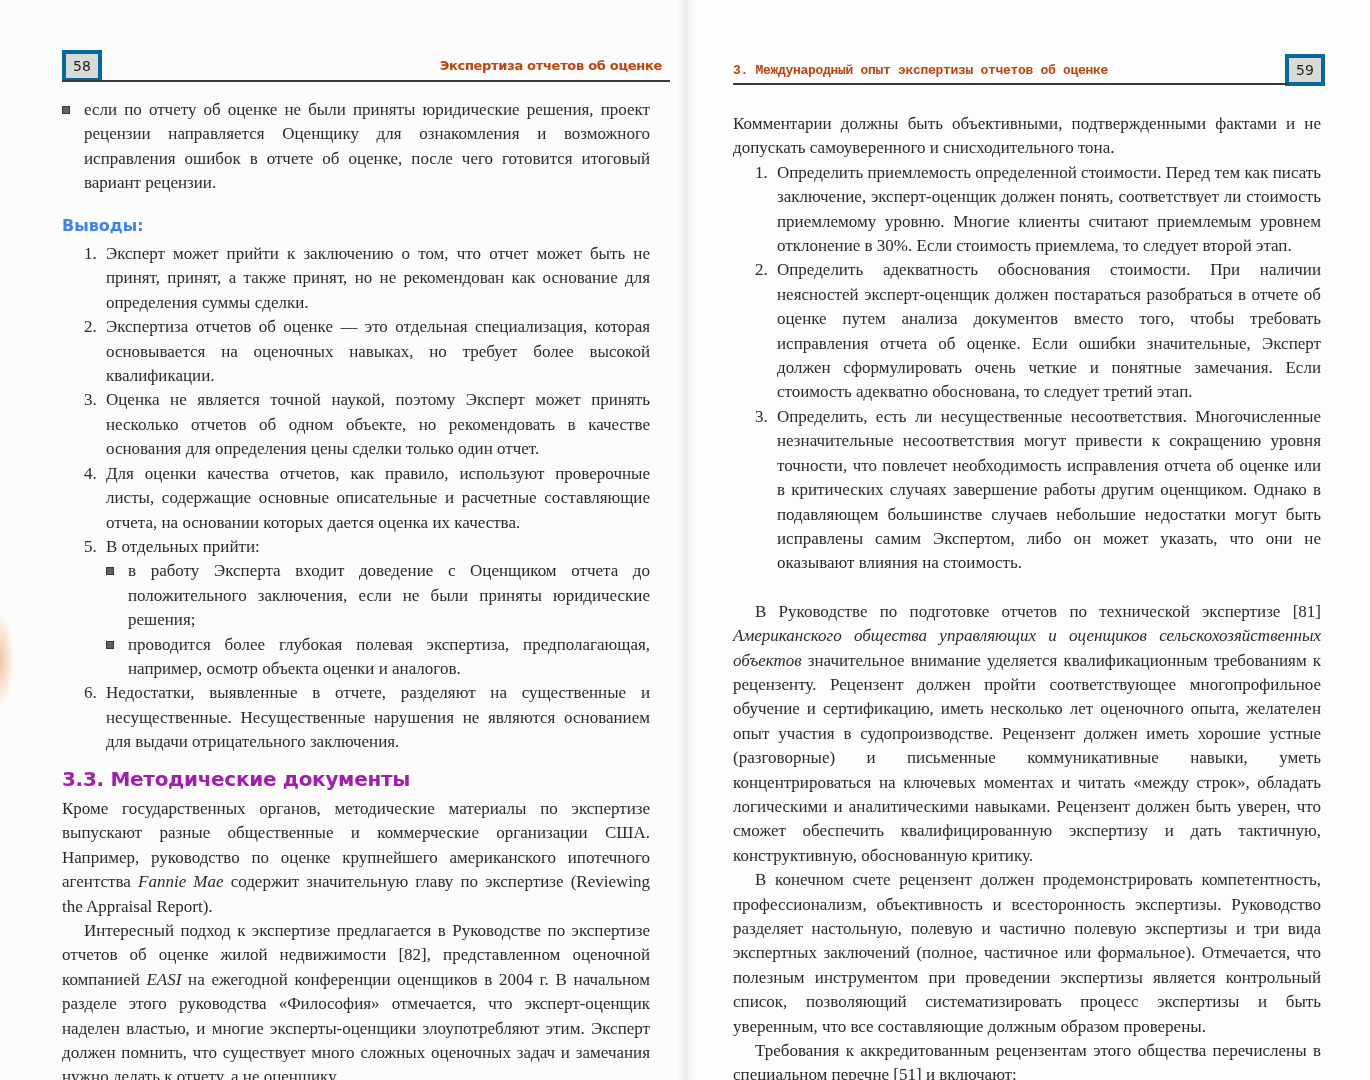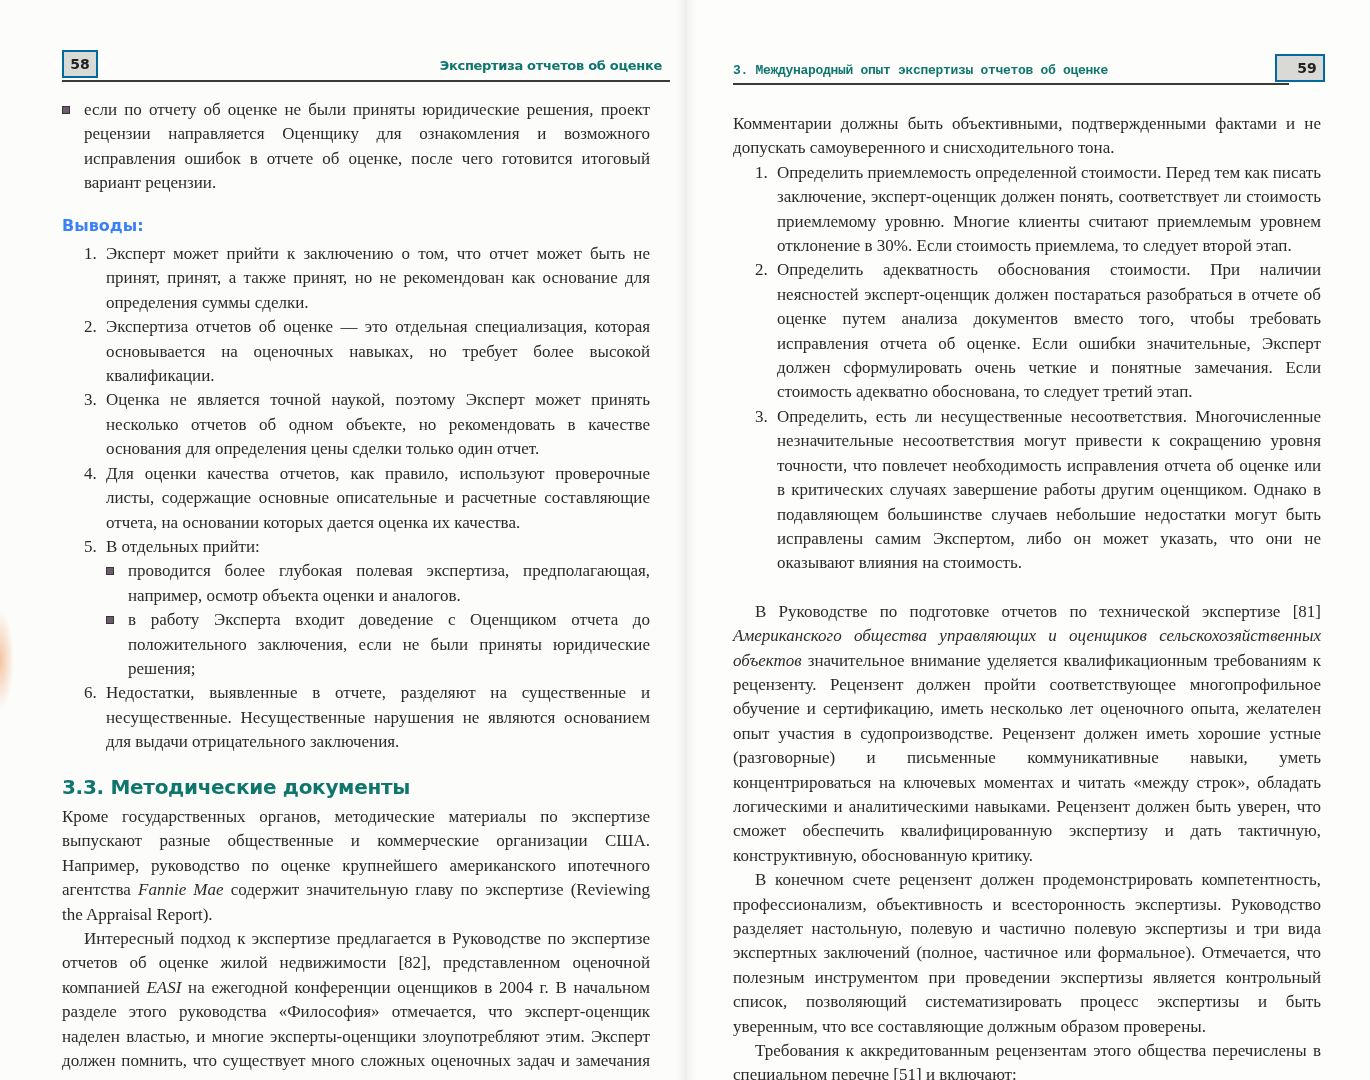--- a/index.html
+++ b/index.html
@@ -19,29 +19,29 @@
   }
   .edge-glow {
     position:absolute; left:0; top:610px; width:14px; height:100px;
     background:radial-gradient(ellipse at left center, rgba(240,150,90,0.55), rgba(255,255,255,0) 70%);
   }
   .header { position:absolute; top:50px; height:42px; }
   .header-left { left:62px; width:600px; }
   .header-right { left:733px; width:592px; }
   .pagenum {
     position:absolute; top:0; width:32px; height:24px;
-    background:#d9d9d6; border:2px solid #0369a1;
-    font-family:"DejaVu Sans", sans-serif; font-weight:bold; font-size:14px;
+    background:#d9d9d6; border:4px solid #0369a1;
+    font-family:"DejaVu Sans", sans-serif; font-weight:normal; font-size:14px;
     color:#222; text-align:center; line-height:24px;
   }
   .header-left .pagenum { left:0; }
-  .header-right .pagenum { right:0; top:4px;padding-left:14px; }
+  .header-right .pagenum { right:0; top:4px; }
   .running-title {
     position:absolute; font-family:"DejaVu Sans", sans-serif; font-weight:bold;
-    font-size:13px; color:#0f766e; letter-spacing:-0.3px;
+    font-size:13px; color:#c2410c; letter-spacing:-0.3px;
   }
   .header-left .running-title { right:0; top:8px; }
   .header-right .running-title { left:0; top:13px;font-family:Liberation Mono, monospace; }
   .rule { position:absolute; height:2px; background:#3a3a3a; }
   .header-left .rule { left:0; right:-8px; top:30px; }
   .header-right .rule { left:0; right:36px; top:33px; }
 
   .col { position:absolute; font-size:17px; line-height:24.4px; text-align:justify; }
   .col-left { left:62px; width:588px; top:98px; }
   .col-right { left:733px; width:588px; top:112px; }
@@ -51,21 +51,21 @@
   .bullet {
     position:absolute; left:0; top:8px; width:6px; height:6px;
     background:#6a5e68; border:1px solid #3d333d;
   }
   .heading-small {
     font-family:"DejaVu Sans", sans-serif; font-weight:bold; font-size:16px;
     color:#3b82f6; margin-top:18px; margin-bottom:4px;
   }
   .heading-section {
     font-family:"DejaVu Sans", sans-serif; font-weight:bold; font-size:20px;
-    color:#0f766e; margin-top:20px; margin-bottom:6px; letter-spacing:-0.3px;
+    color:#a21caf; margin-top:12px; margin-bottom:6px; letter-spacing:-0.3px;
   }
   ol.list { list-style:none; margin:0; padding:0 0 0 22px; }
   ol.list li { position:relative; padding-left:22px; margin:0; }
   .num { position:absolute; left:0; top:0; }
   ul.sub { list-style:none; margin:0; padding:0; }
   ul.sub li { padding-left:22px; }
   .italic { font-style:italic; }
   .gap { margin-top:24px; }
 </style>
 </head>
@@ -103,25 +103,25 @@
       <li>
         <span class="num">4.</span>
         <span>Для оценки качества отчетов, как правило, используют проверочные листы, содержащие основные описательные и расчетные составляющие отчета, на основании которых дается оценка их качества.</span>
       </li>
       <li>
         <span class="num">5.</span>
         <span>В отдельных прийти:</span>
         <ul class="sub">
           <li class="bullet-item">
             <span class="bullet"></span>
-            <span>проводится более глубокая полевая экспертиза, предполагающая, например, осмотр объекта оценки и аналогов.</span>
+            <span>в работу Эксперта входит доведение с Оценщиком отчета до положительного заключения, если не были приняты юридические решения;</span>
           </li>
           <li class="bullet-item">
             <span class="bullet"></span>
-            <span>в работу Эксперта входит доведение с Оценщиком отчета до положительного заключения, если не были приняты юридические решения;</span>
+            <span>проводится более глубокая полевая экспертиза, предполагающая, например, осмотр объекта оценки и аналогов.</span>
           </li>
         </ul>
       </li>
       <li>
         <span class="num">6.</span>
         <span>Недостатки, выявленные в отчете, разделяют на существенные и несущественные. Несущественные нарушения не являются основанием для выдачи отрицательного заключения.</span>
       </li>
     </ol>
 
     <div class="heading-section">3.3. Методические документы</div>

